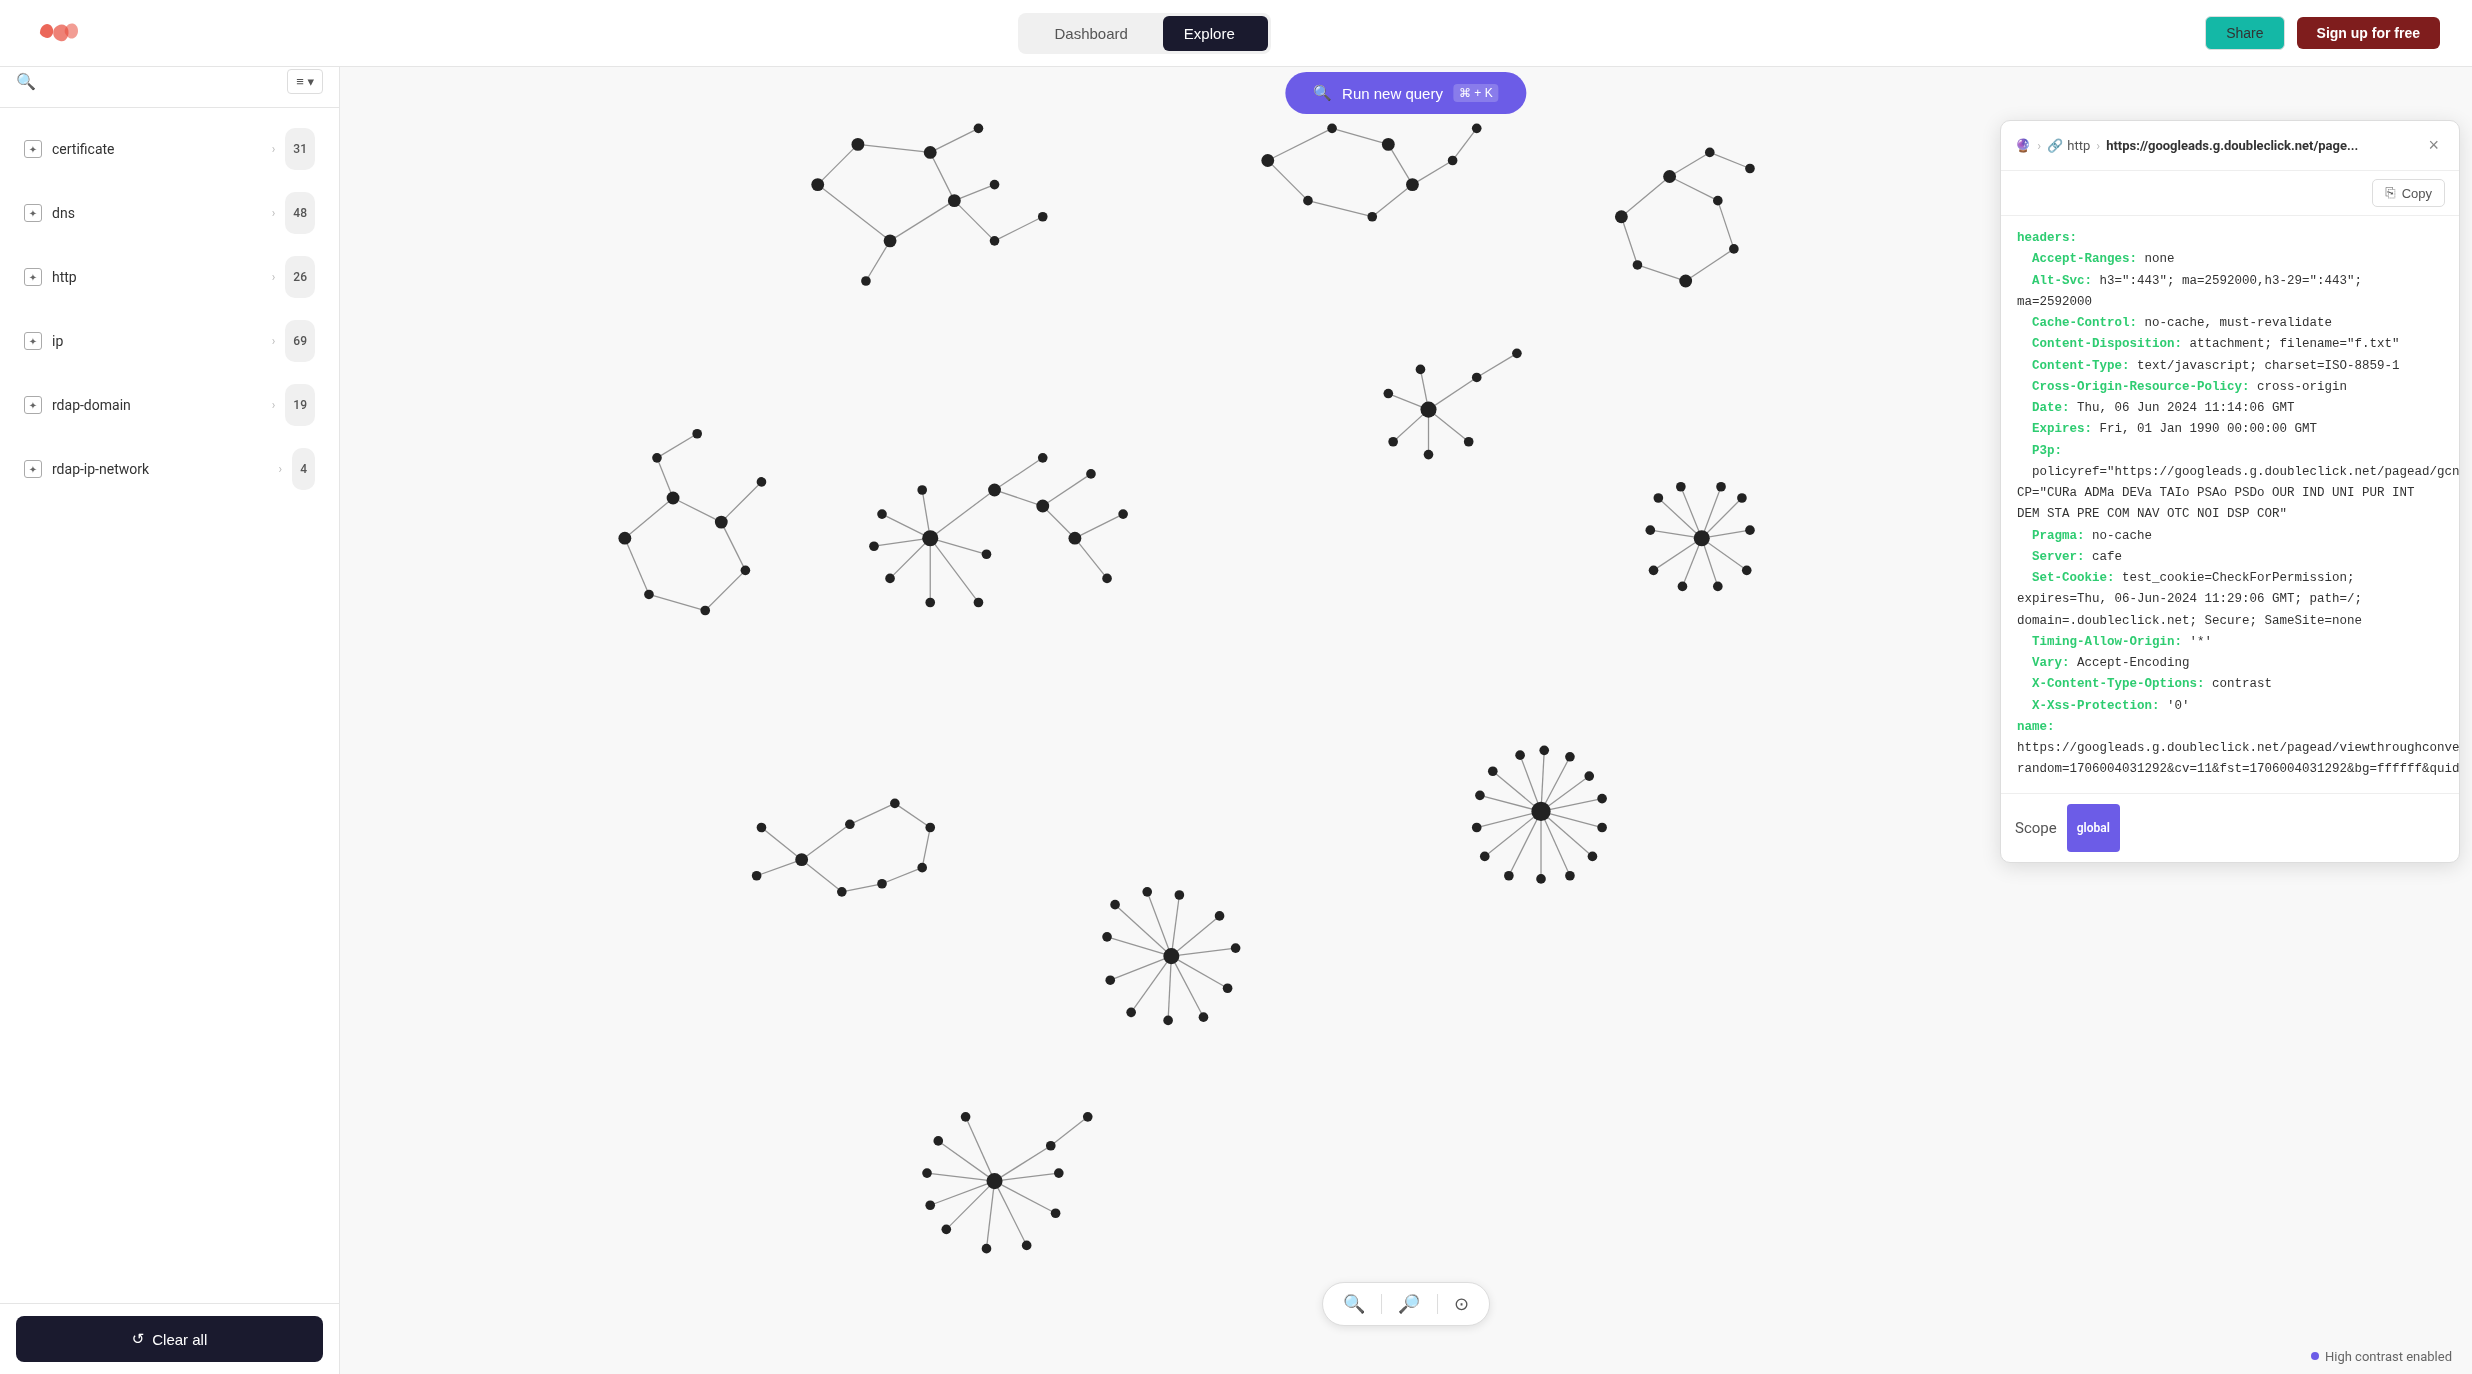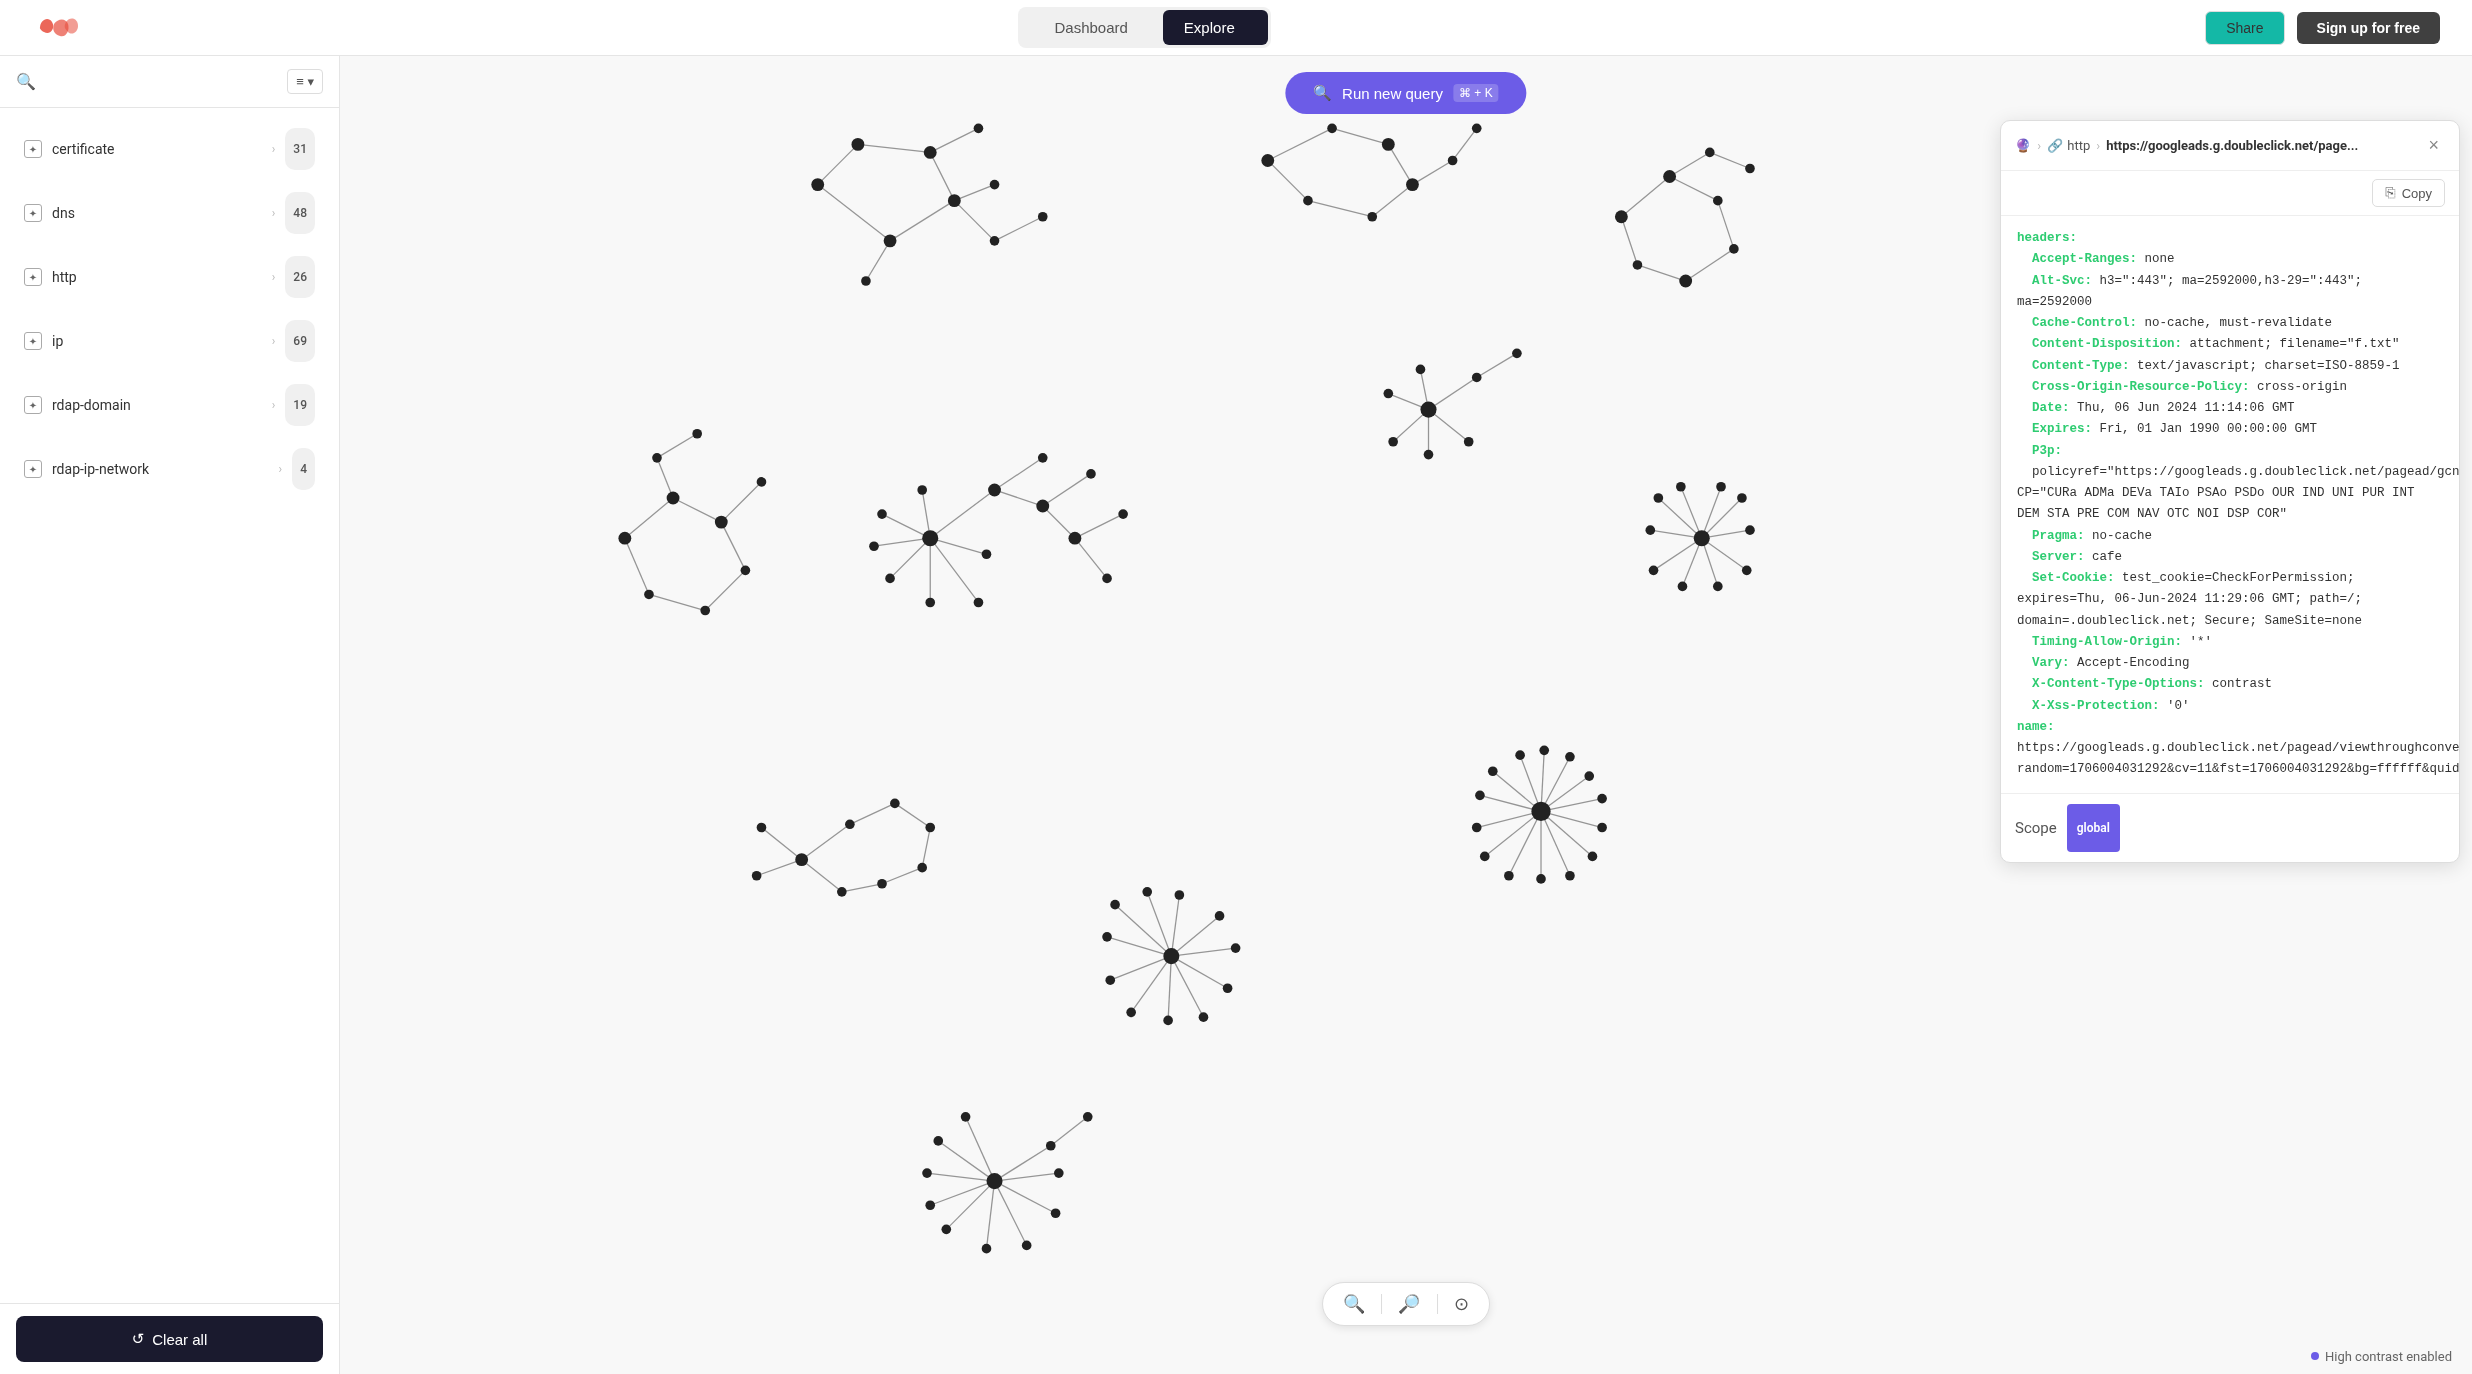--- a/index.html
+++ b/index.html
@@ -9,21 +9,21 @@
       width: 2472px;
       height: 1374px;
       overflow: hidden;
       position: relative;
     }
 
     
     .topnav {
       position: absolute;
       top: 0; left: 0; right: 0;
-      height: 56px;
+      height: 67px;
       background: #ffffff;
       border-bottom: 1px solid #e5e5e5;
       display: flex;
       align-items: center;
       padding: 0 32px;
       z-index: 100;
     }
     .logo-area {
       display: flex;
       align-items: center;
@@ -73,21 +73,21 @@
       border-radius: 6px;
       background: #14b8a6;
       font-size: 14px;
       cursor: pointer;
       color: #333;
     }
     .signup-btn {
       padding: 8px 20px;
       border: none;
       border-radius: 6px;
-      background: #404040;
+      background: #7f1d1d;
       color: #fff;
       font-size: 14px;
       cursor: pointer;
       font-weight: 600;
     }
 
     
     .sidebar {
       position: absolute;
       top: 56px;

